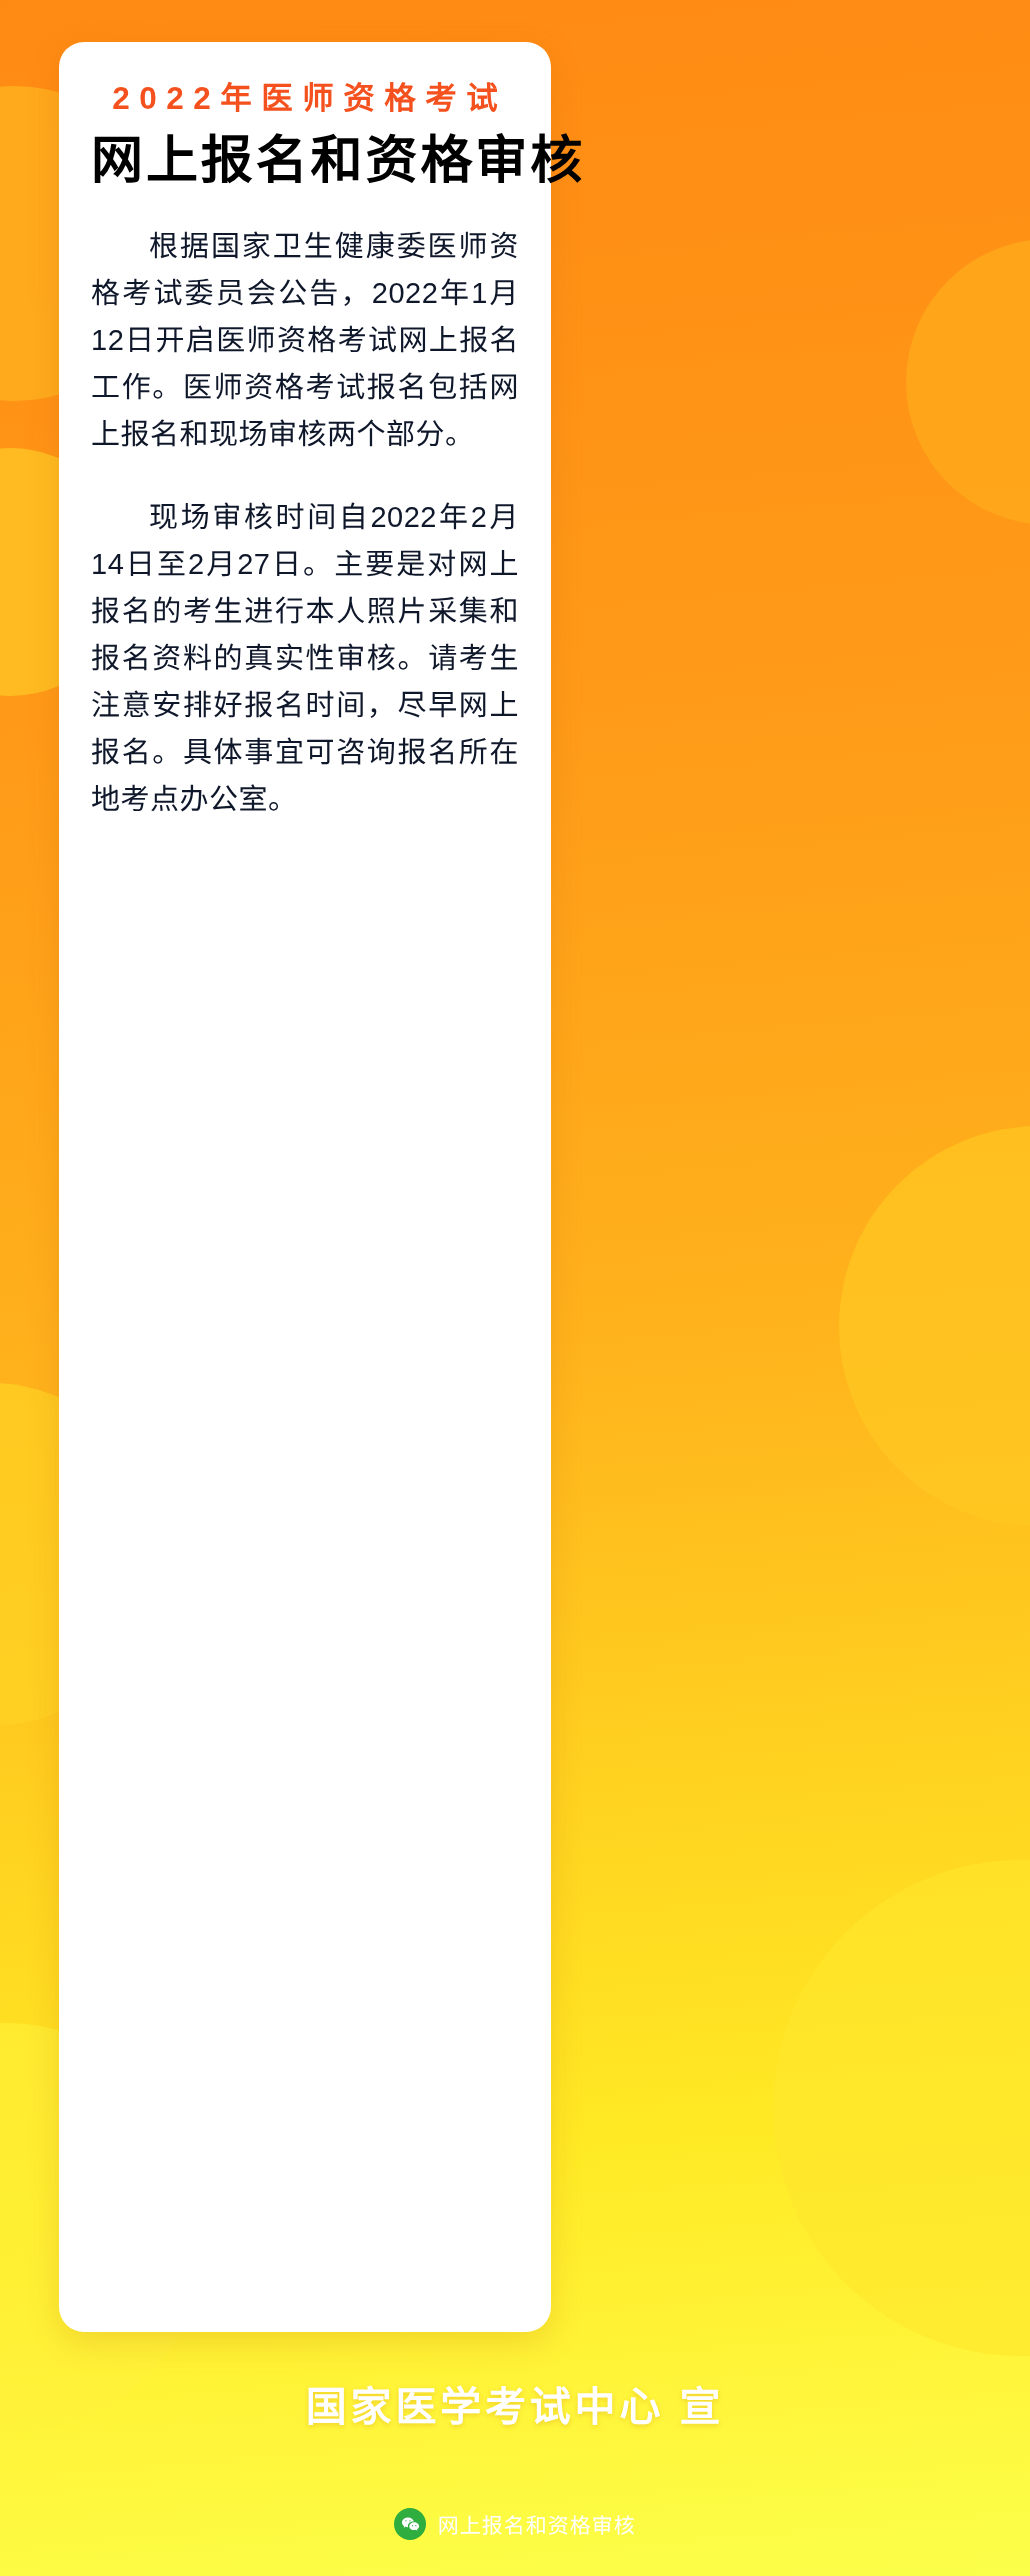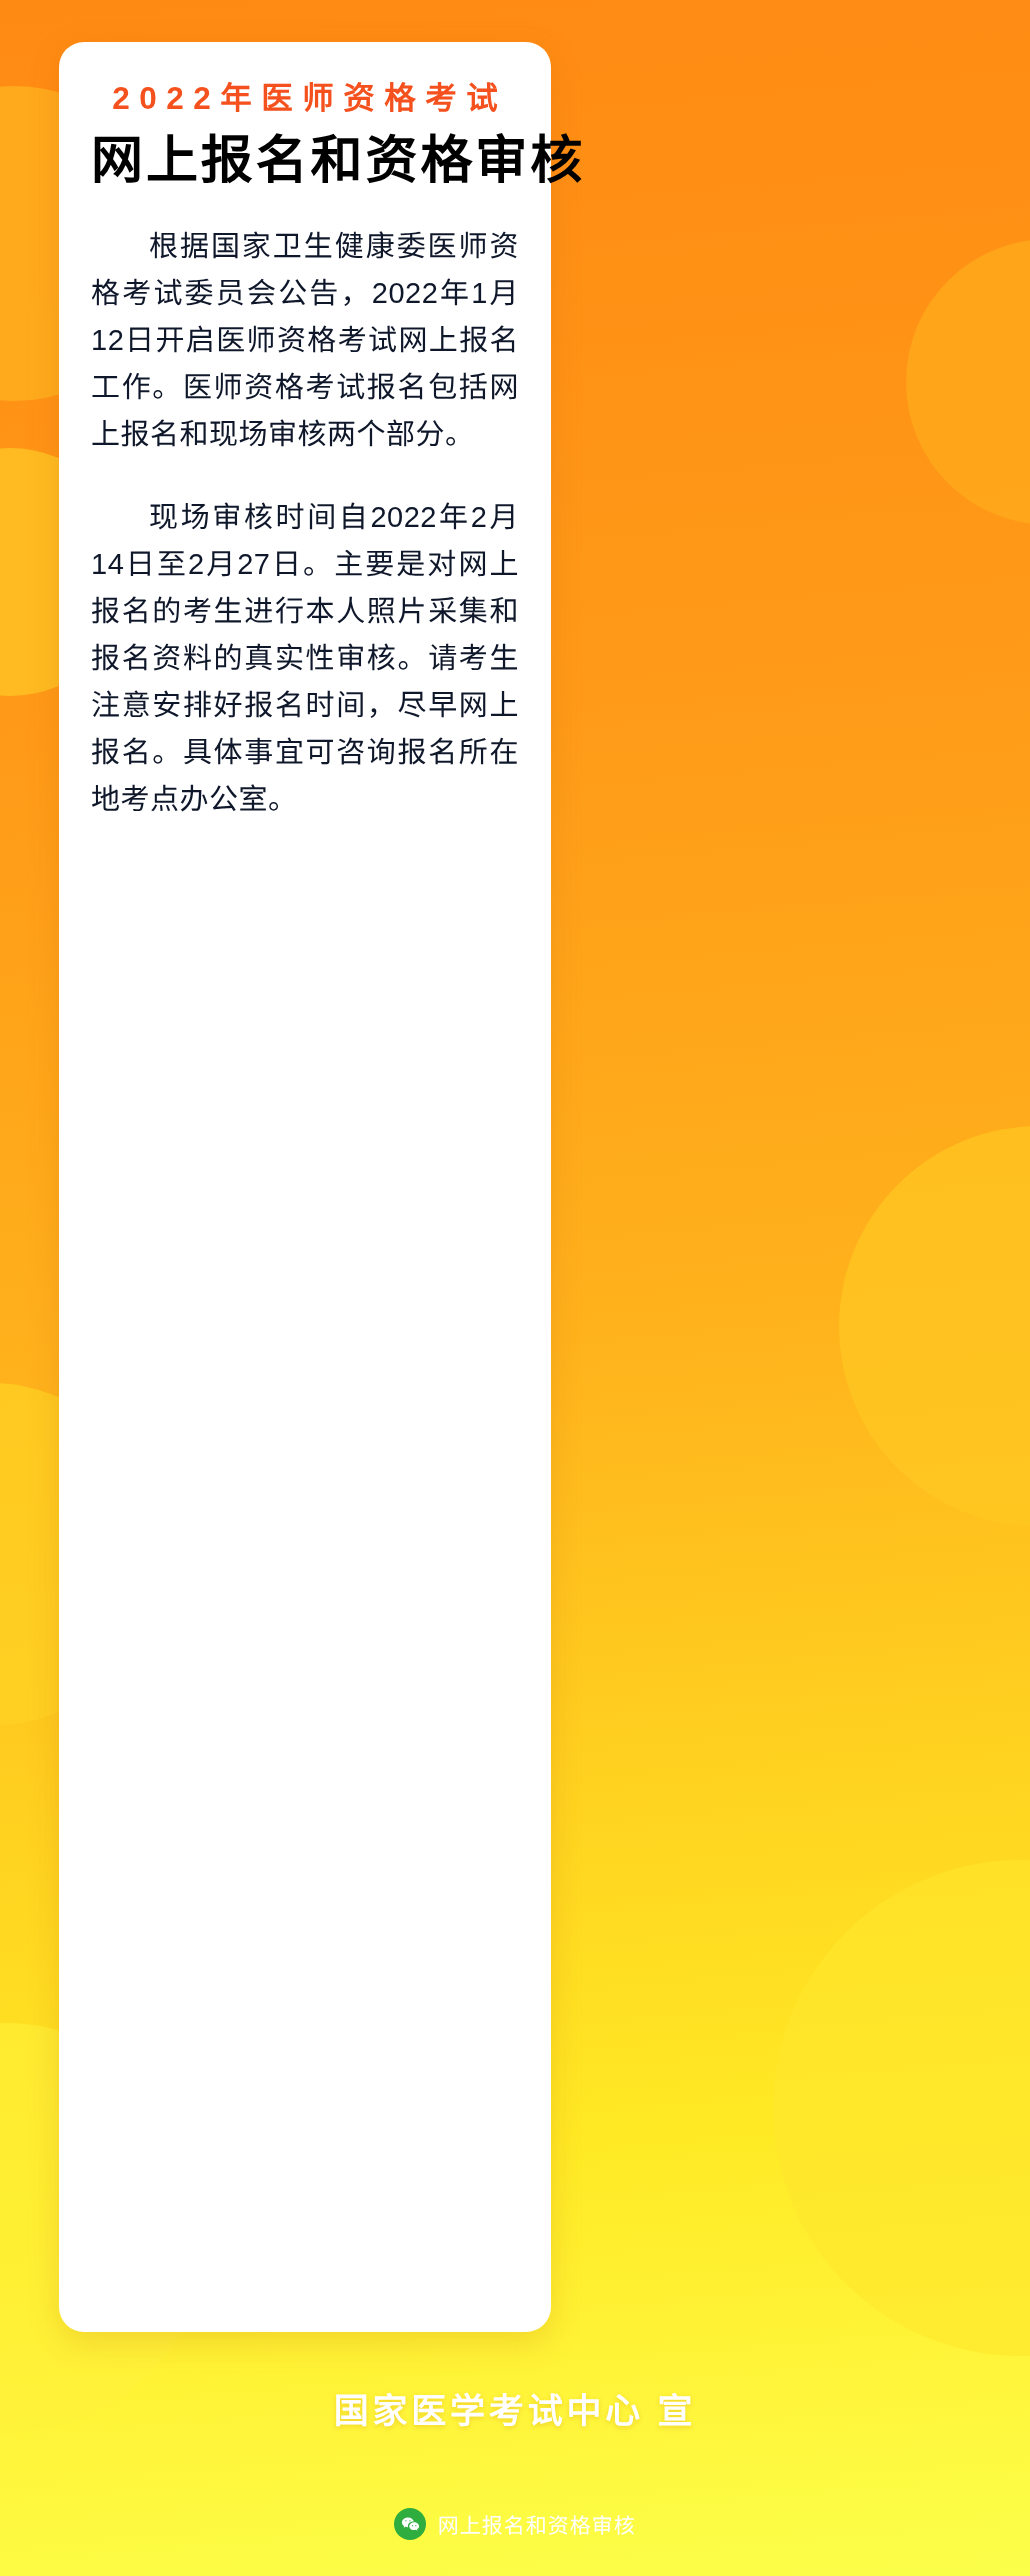--- a/index.html
+++ b/index.html
@@ -94,21 +94,21 @@
   
 
   
   .footer {
     position: absolute;
     left: 0;
     right: 0;
     bottom: 143px;
     text-align: center;
     color: #ffffff;
-    font-size: 35px;
+    font-size: 41px;
     font-weight: bold;
     letter-spacing: 3.8px;
     text-shadow: 0 1.9px 4.8px rgba(200,110,0,.25);
   }
   .wechat-bar {
     position: absolute;
     left: 0;
     right: 0;
     bottom: 36px;
     display: flex;

